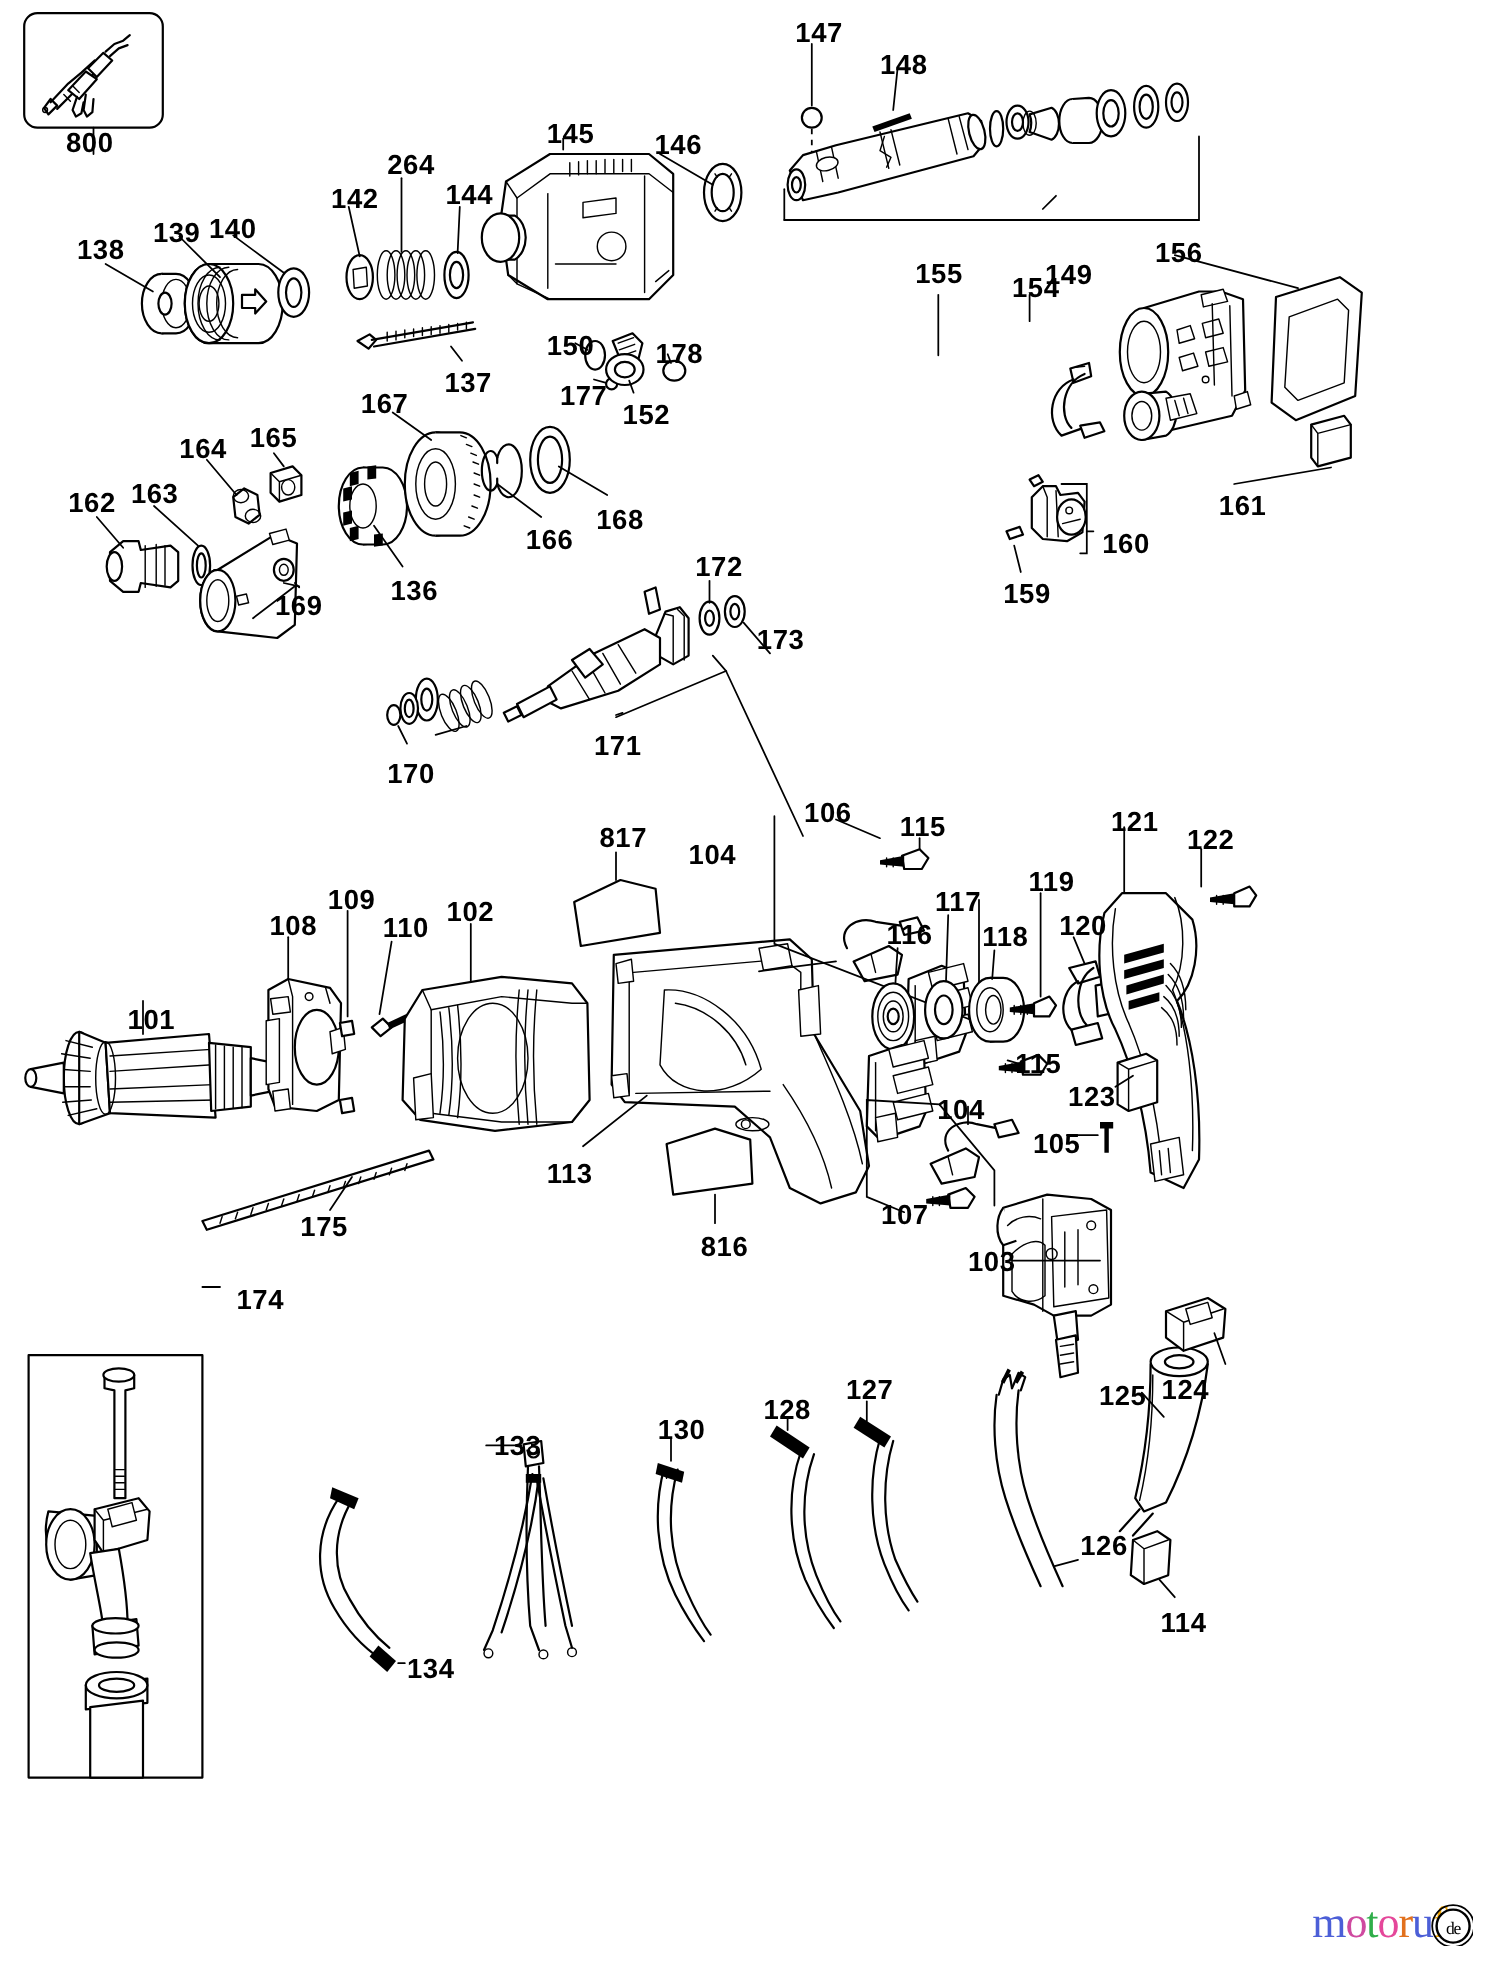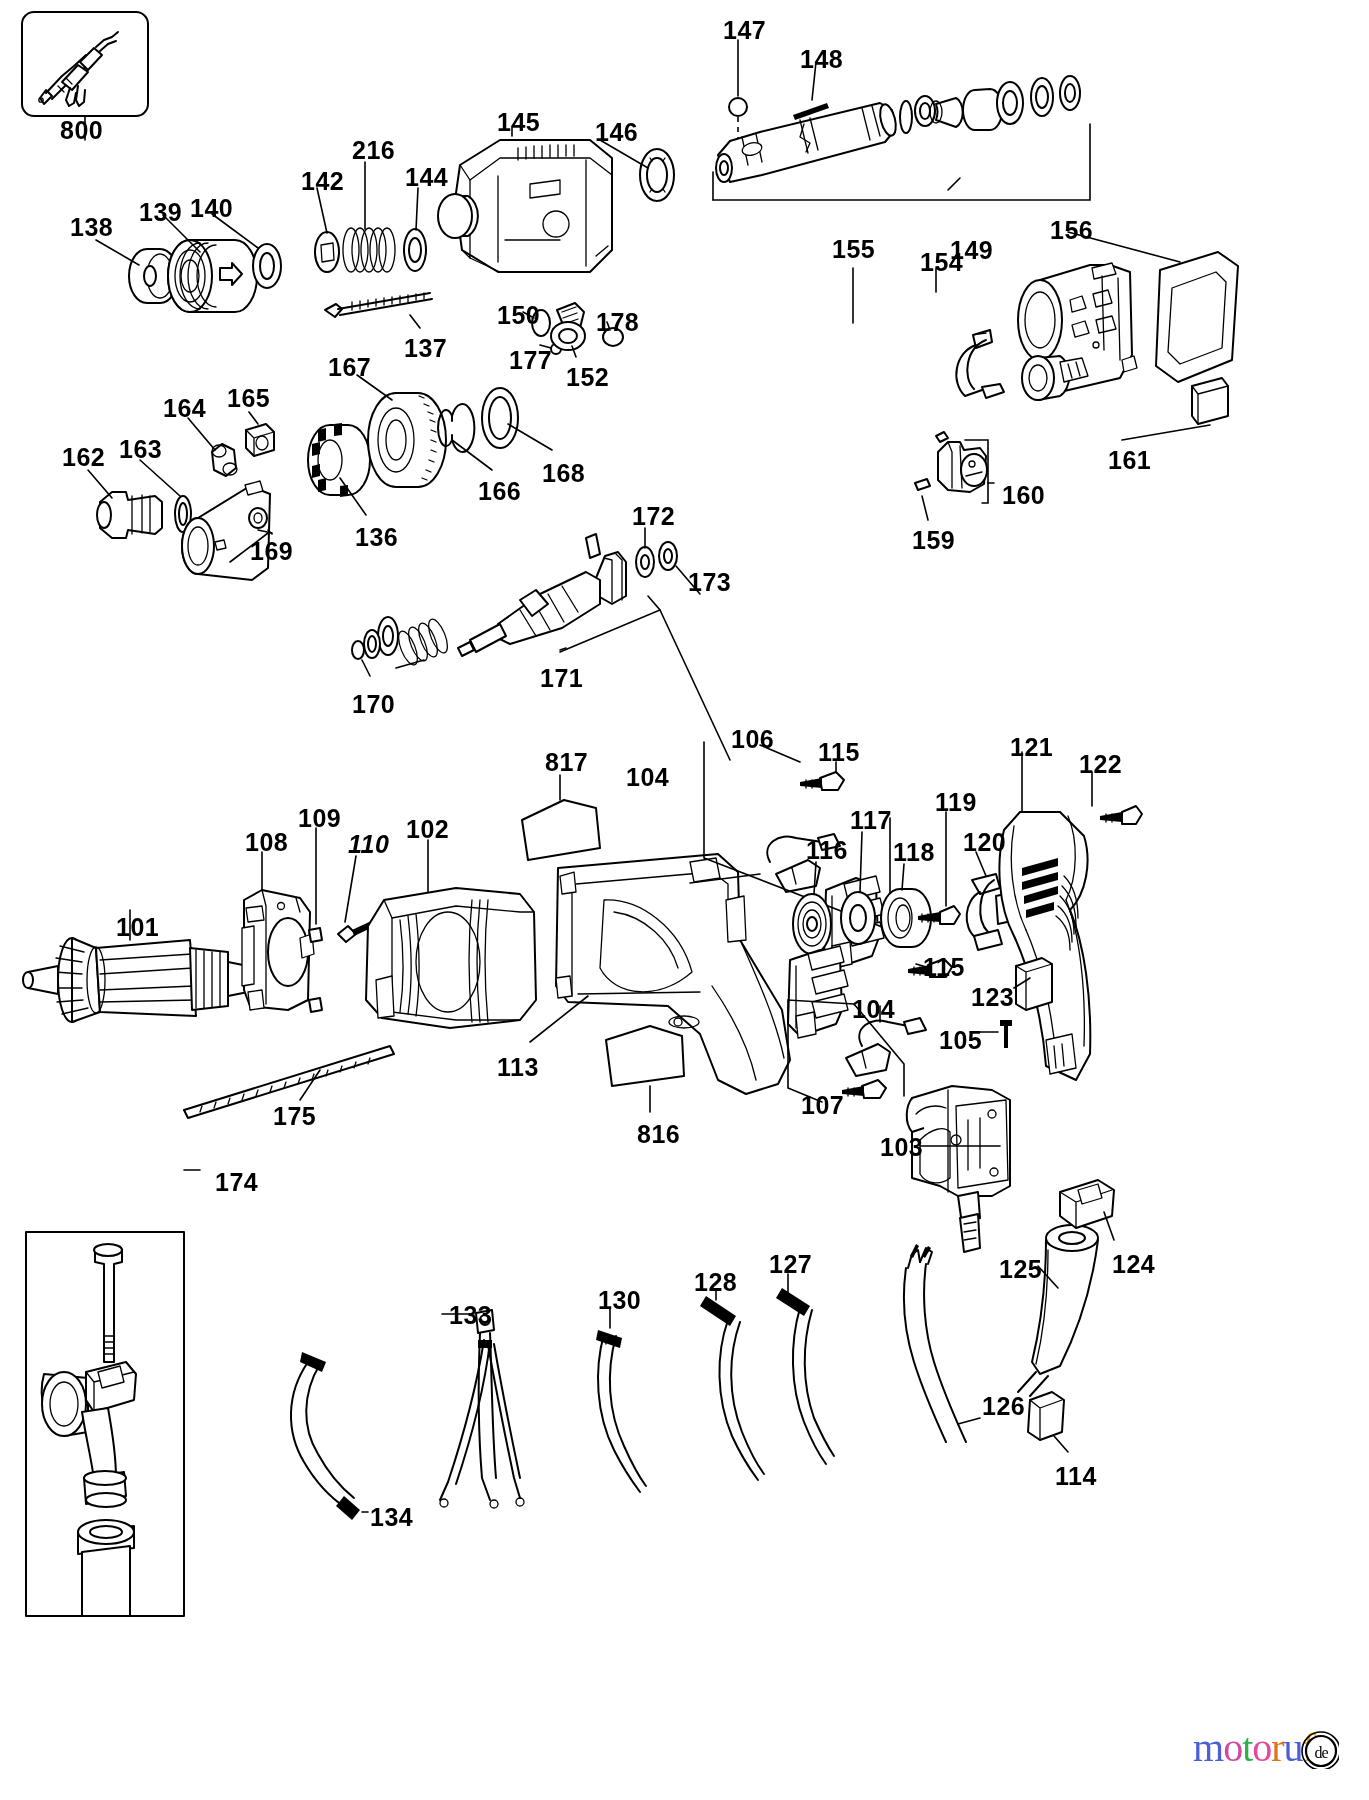--- a/index.html
+++ b/index.html
@@ -770,21 +770,21 @@
     </g>
 
   </svg>
 
   <div class="lbl" style="left:60px;  top:118px;">800</div>
   <div class="lbl" style="left:723px; top:18px;">147</div>
   <div class="lbl" style="left:800px; top:47px;">148</div>
   <div class="lbl" style="left:950px; top:192px;margin-top:46px;">149</div>
   <div class="lbl" style="left:497px; top:110px;">145</div>
   <div class="lbl" style="left:595px; top:120px;">146</div>
-  <div class="lbl" style="left:352px; top:138px;">216</div>
+  <div class="lbl" style="left:352px; top:138px;">264</div>
   <div class="lbl" style="left:301px; top:169px;">142</div>
   <div class="lbl" style="left:405px; top:165px;">144</div>
   <div class="lbl" style="left:70px;  top:215px;">138</div>
   <div class="lbl" style="left:139px; top:200px;">139</div>
   <div class="lbl" style="left:190px; top:196px;">140</div>
   <div class="lbl" style="left:404px; top:336px;">137</div>
   <div class="lbl" style="left:497px; top:303px;">150</div>
   <div class="lbl" style="left:509px; top:348px;">177</div>
   <div class="lbl" style="left:566px; top:365px;">152</div>
   <div class="lbl" style="left:596px; top:310px;">178</div>
@@ -803,21 +803,21 @@
   <div class="lbl" style="left:355px; top:525px;">136</div>
   <div class="lbl" style="left:478px; top:479px;">166</div>
   <div class="lbl" style="left:542px; top:461px;">168</div>
   <div class="lbl" style="left:632px; top:504px;text-align:right;">172</div>
   <div class="lbl" style="left:688px; top:570px;">173</div>
   <div class="lbl" style="left:540px; top:666px;text-align:right;">171</div>
   <div class="lbl" style="left:352px; top:692px;">170</div>
   <div class="lbl" style="left:116px; top:915px;">101</div>
   <div class="lbl" style="left:245px; top:830px;">108</div>
   <div class="lbl" style="left:298px; top:806px;">109</div>
-  <div class="lbl" style="left:348px; top:832px;font-style:italic;">110</div>
+  <div class="lbl" style="left:348px; top:832px;">110</div>
   <div class="lbl" style="left:406px; top:817px;">102</div>
   <div class="lbl" style="left:497px; top:1055px;">113</div>
   <div class="lbl" style="left:545px; top:750px;">817</div>
   <div class="lbl" style="left:637px; top:1122px;">816</div>
   <div class="lbl" style="left:273px; top:1104px;">175</div>
   <div class="lbl" style="left:215px; top:1170px;">174</div>
   <div class="lbl" style="left:626px; top:765px;">104</div>
   <div class="lbl" style="left:731px; top:727px;">106</div>
   <div class="lbl" style="left:801px; top:1093px;">107</div>
   <div class="lbl" style="left:818px; top:740px;">115</div>
@@ -827,21 +827,21 @@
   <div class="lbl" style="left:935px; top:790px;">119</div>
   <div class="lbl" style="left:963px; top:830px;">120</div>
   <div class="lbl" style="left:1010px;top:735px;">121</div>
   <div class="lbl" style="left:1079px;top:752px;">122</div>
   <div class="lbl" style="left:971px; top:985px;">123</div>
   <div class="lbl" style="left:923px; top:955px;">115</div>
   <div class="lbl" style="left:852px; top:997px;">104</div>
   <div class="lbl" style="left:939px; top:1028px;">105</div>
   <div class="lbl" style="left:880px; top:1135px;">103</div>
   <div class="lbl" style="left:999px; top:1257px;">125</div>
-  <div class="lbl" style="left:1112px;top:1252px;">124</div>
+  <div class="lbl" style="left:1056px;top:1252px;">124</div>
   <div class="lbl" style="left:982px; top:1394px;">126</div>
   <div class="lbl" style="left:1055px;top:1464px;">114</div>
   <div class="lbl" style="left:769px; top:1252px;">127</div>
   <div class="lbl" style="left:694px; top:1270px;">128</div>
   <div class="lbl" style="left:598px; top:1288px;">130</div>
   <div class="lbl" style="left:408px; top:1303px;margin-left:41px;">133</div>
   <div class="lbl" style="left:370px; top:1505px;">134</div>
 
   <div class="wm">
     <span style="color:#4c5fd7">m</span><span style="color:#cf4aa0">o</span><span style="color:#2fae4a">t</span><span style="color:#e5479a">o</span><span style="color:#e2711d">r</span><span style="color:#4c5fd7">u</span><span style="color:#f0a400">f</span><span class="wmcirc">

